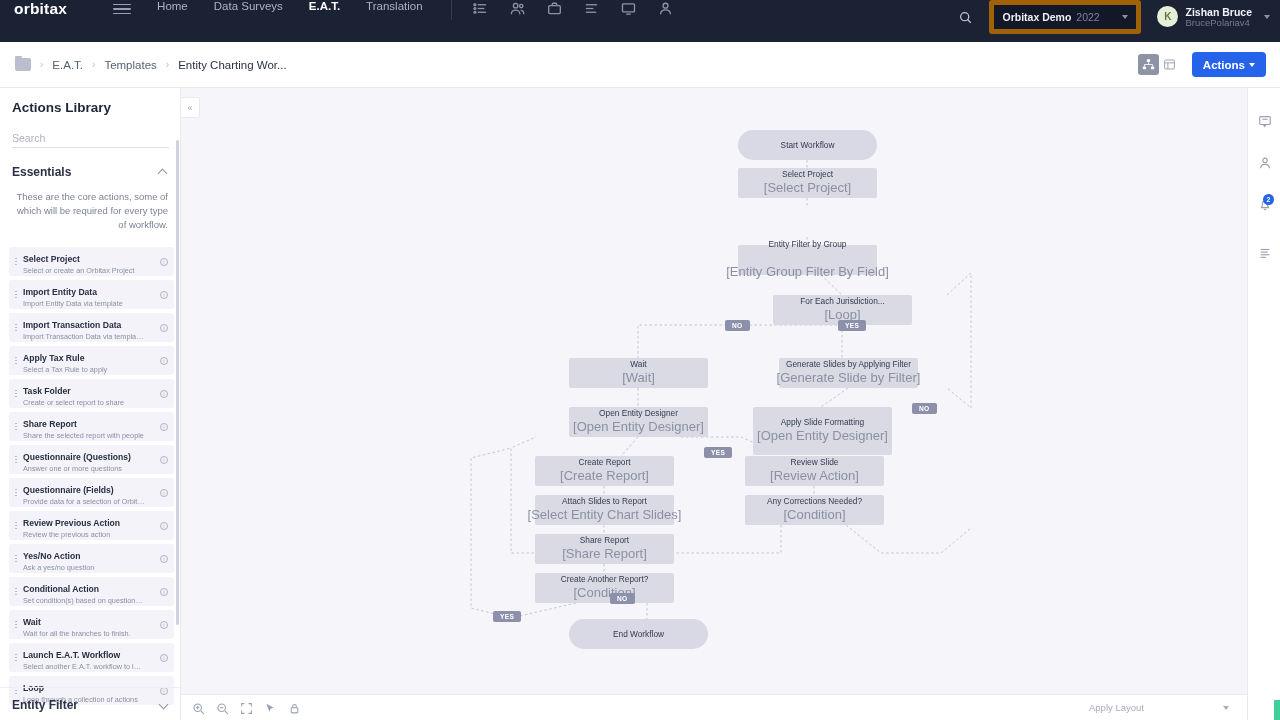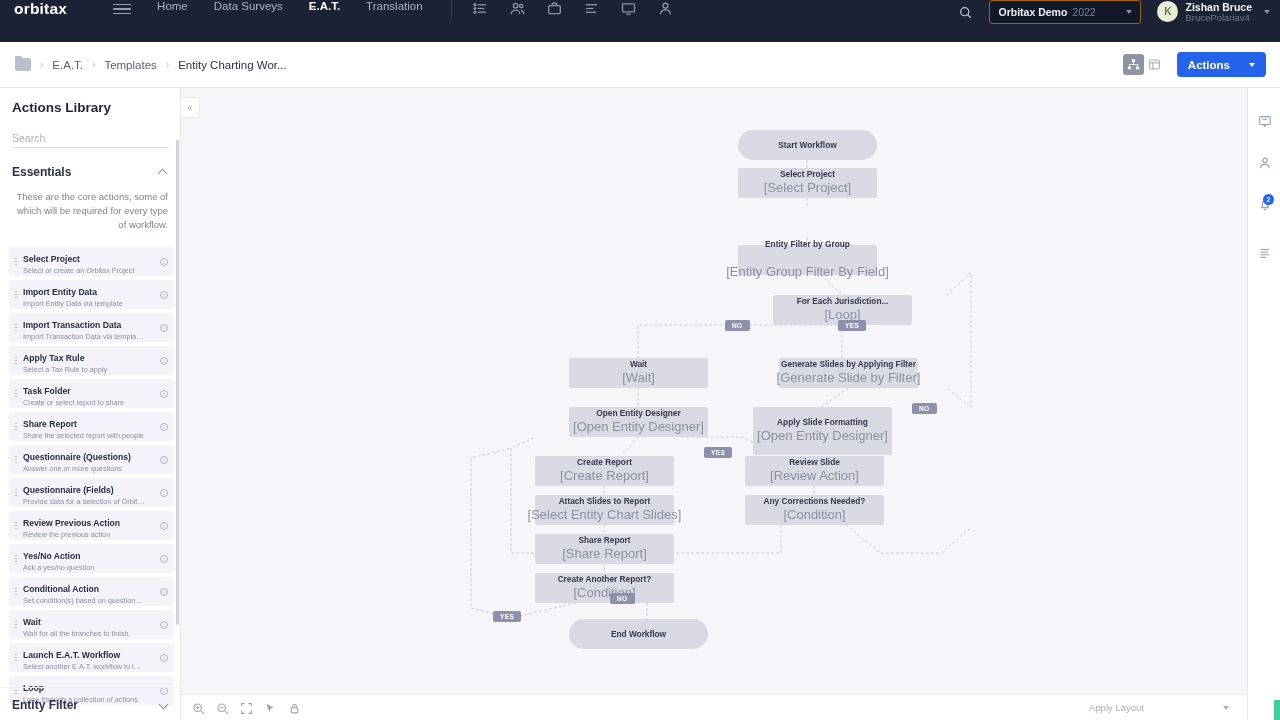--- a/index.html
+++ b/index.html
@@ -37,22 +37,22 @@
   }
   .navicon {
     margin-left: 20px; width: 17px; height: 17px; opacity: .75; cursor: pointer;
     display: flex; align-items: center; justify-content: center;
   }
   .navicon svg { width: 15px; height: 15px; stroke: #b3bbcc; fill: none; stroke-width: 1.4; }
   #nav-right { margin-left: auto; display: flex; align-items: center; padding-right: 10px; }
   #search-icon-wrap { width: 20px; height: 20px; display:flex; align-items:center; justify-content:center; cursor:pointer; }
   #search-icon-wrap svg { width: 13px; height: 13px; stroke: #c3cada; fill:none; stroke-width: 1.5; }
   #tenant-box {
-    margin-left: 14px; width: 152px; height: 24px;
-    background: #121828; border: 1px solid #a16207; border-radius: 3px;
+    margin-left: 14px; width: 152px; height: 34px;
+    background: #121828; border: 5px solid #a16207; border-radius: 3px;
     display: flex; align-items: center; padding: 0 8px; cursor: pointer;
   }
   #tenant-name { font-size: 10.5px; font-weight: 700; color: #eef1f7; }
   #tenant-year { font-size: 10.5px; color: #7b8499; margin-left: 5px; }
   .caret { margin-left: auto; border-left: 3.5px solid transparent; border-right: 3.5px solid transparent; border-top: 4px solid #8b93a8; }
   #user-block { margin-left: 16px; display: flex; align-items: center; cursor: pointer; }
   #avatar {
     width: 21px; height: 21px; border-radius: 50%;
     background: #e7efd9; color: #5d7a3f; font-size: 10px; font-weight: 700;
     display: flex; align-items: center; justify-content: center;
@@ -83,21 +83,21 @@
   .viewtoggle {
     width: 21px; height: 21px; border-radius: 3px;
     display: flex; align-items: center; justify-content: center; cursor: pointer;
   }
   .viewtoggle.on { background: #8e94a6; }
   .viewtoggle svg { width: 13px; height: 13px; }
   #actions-btn {
     margin-left: 12px; height: 25px; padding: 0 11px;
     background: #2563eb; color: #fff; border: none; border-radius: 4px;
     font-size: 11.5px; font-weight: 700; font-family: inherit;
-    display: flex; align-items: center; gap: 19px; cursor: pointer;
+    display: flex; align-items: center; gap: 4px; cursor: pointer;
   }
   #actions-caret { border-left: 3.5px solid transparent; border-right: 3.5px solid transparent; border-top: 4px solid #ffffff; }
 
   
   #leftpanel {
     position: absolute; top: 88px; left: 0; width: 181px; height: 632px;
     background: #ffffff; border-right: 1px solid #e8eaf0; overflow: hidden;
   }
   #lib-title { margin: 12px 0 0 12px; font-size: 13.5px; font-weight: 700; color: #1f2638; }
   #search-field {
@@ -166,21 +166,21 @@
     position: absolute; top: 88px; left: 181px; width: 1066px; height: 606px;
     background: #f5f5fa; overflow: hidden;
   }
   #canvas svg#edges { position: absolute; inset: 0; width: 1066px; height: 606px; }
   .node {
     position: absolute; background: #d9dae4; border-radius: 2px;
     display: flex; flex-direction: column; align-items: center; justify-content: center;
     line-height: 1.3;
   }
   .node.term { border-radius: 15px; background: #d8d9e4; }
-  .node .n-title { font-size: 8.3px; font-weight: 700; color: #333a4d; white-space: nowrap; }
+  .node .n-title { font-size: 8.3px; font-weight: 400; color: #333a4d; white-space: nowrap; }
   .node .n-sub { font-size: 13px; color: #8b90a3; white-space: nowrap; margin-top: 1px; }
   .badge {
     position: absolute; height: 11px; padding: 0 7px; background: #8d90ab;
     border-radius: 2px; color: #ffffff; font-size: 6.6px; font-weight: 700;
     display: flex; align-items: center; justify-content: center; letter-spacing: .3px;
   }
 
   
   #canvasbar {
     position: absolute; top: 694px; left: 181px; width: 1066px; height: 26px;

